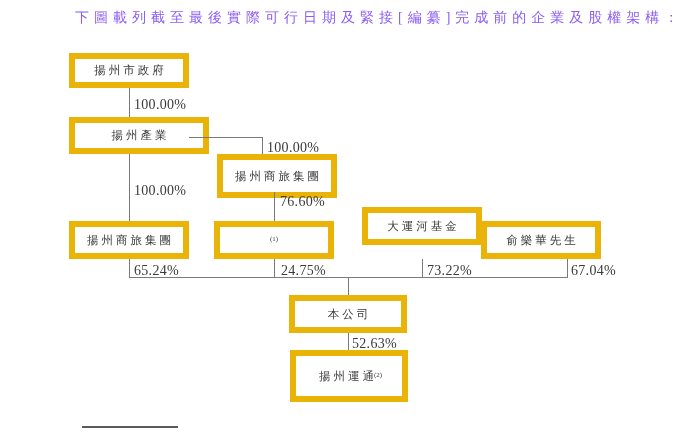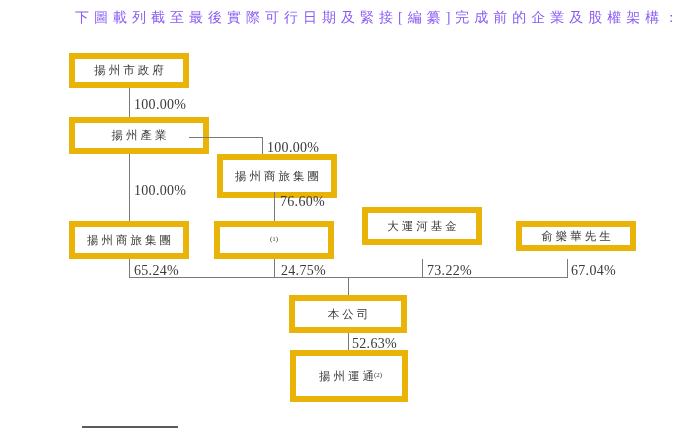--- a/index.html
+++ b/index.html
@@ -79,21 +79,21 @@
   </div>
 
   <div class="node" style="left:214px;top:221px;width:120px;height:38px">
       <sup>(1)</sup>
   </div>
 
   <div class="node" style="left:362px;top:207px;width:120px;height:38px">
     <span>大運河基金</span>
   </div>
 
-  <div class="node" style="left:516px;top:221px;width:120px;height:30px">
+  <div class="node" style="left:481px;top:221px;width:120px;height:38px">
     <span>俞樂華先生</span>
   </div>
 
   <div class="node" style="left:289px;top:295px;width:118px;height:38px">
     <span>本公司</span>
   </div>
 
   <div class="node" style="left:290px;top:350px;width:118px;height:52px">
     <span>揚州運通</span>
       <sup>(2)</sup>

